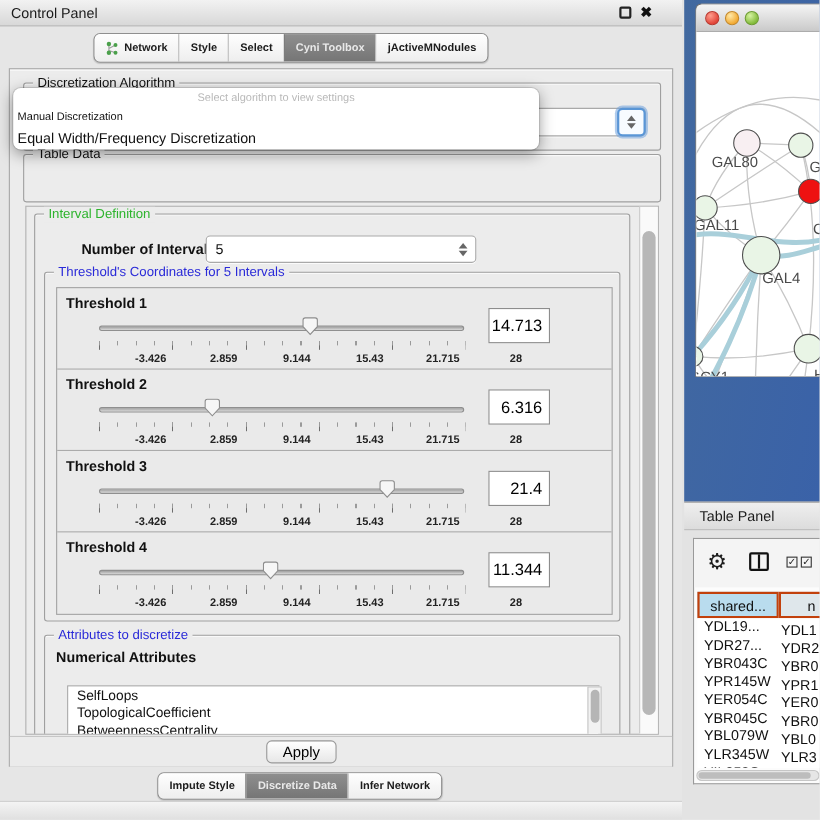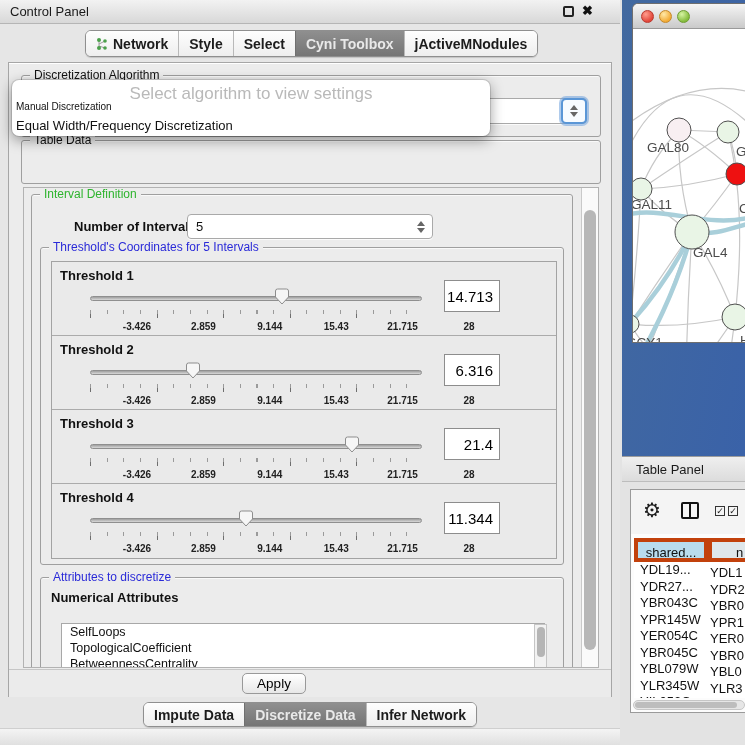--- a/index.html
+++ b/index.html
@@ -12,21 +12,21 @@
     background:linear-gradient(#f2f2f2,#d8d8d8); border-bottom:1px solid #b5b5b5; }
   .cp-title { position:absolute; left:10px; top:4px; font-size:13px; color:#1a1a1a; }
   .win-float { position:absolute; left:563px; top:6px; width:11px; height:11px;
     border:2px solid #222; border-radius:2px; }
   .win-close { position:absolute; left:582px; top:3px; font-size:13px; font-weight:900; color:#111; }
 
   
   .seg-group { position:absolute; display:flex; height:27px; border:1px solid #8f8f8f;
     border-radius:6px; overflow:hidden; background:#fff; box-shadow:0 1px 1px rgba(0,0,0,.15); }
   .seg { display:flex; align-items:center; gap:5px;
-    font-size:14px; font-weight:bold; color:#1c1c1c; background:linear-gradient(#fefefe,#eee);
+    font-size:10px; font-weight:bold; color:#1c1c1c; background:linear-gradient(#fefefe,#eee);
     border-left:1px solid #b9b9b9; padding:0 10px; }
   .seg:first-child { border-left:none; }
   .seg.sel { background:linear-gradient(#8f8f8f,#757575); color:#e9e9e9; border-left-color:#6f6f6f; }
   .net-ic { width:12px; height:14px; display:inline-block; }
 
   .cp-body { position:absolute; left:8px; top:62px; width:604px; height:635px;
     border:1px solid #a6a6a6; background:#ececec; box-shadow:inset 0 1px 0 #fff; }
 
   
   .tgroup { position:absolute; border:1px solid #9f9f9f; border-radius:3px;
@@ -46,21 +46,21 @@
   .combo-arrows .up { border-bottom:5px solid #666; }
   .combo-arrows .dn { border-top:5px solid #666; }
   .focus-btn { position:absolute; right:-1px; top:-1px; width:26px; height:26px;
     border:2px solid #5a96d6; border-radius:5px; box-shadow:0 0 0 2px rgba(110,160,220,.55);
     background:#f7fbff; }
 
   
   .popup { position:absolute; left:12px; top:80px; width:478px; height:56px; background:#fff;
     border-radius:7px; box-shadow:0 4px 14px rgba(0,0,0,.4), 0 0 0 1px rgba(0,0,0,.12); z-index:50; }
   .popup-ph { position:absolute; left:0; top:4px; width:100%; text-align:center;
-    font-size:17px; color:#b9b9b9; }
+    font-size:10px; color:#b9b9b9; }
   .popup-it1 { position:absolute; left:4px; top:21px; font-size:10px; font-weight:normal; }
   .popup-it2 { position:absolute; left:4px; top:38px; font-size:13px; }
 
   
   .scrollpane { position:absolute; left:14px; top:124px; width:576px; height:481px;
     border:1px solid #b2b2b2; background:#ececec; }
   .viewport { position:absolute; left:0; top:0; width:558px; height:479px; overflow:hidden; }
   .vscroll { position:absolute; right:0; top:0; width:17px; height:479px; background:#fafafa;
     border-left:1px solid #c9c9c9; }
   .vthumb { position:absolute; left:2px; width:12px; background:#b7b7b7; border-radius:6px; }
@@ -125,21 +125,21 @@
     border:1px solid #9a9a9a; border-right:none; background:#fcfcfc; overflow:hidden; }
   .tp-toolbar { position:absolute; left:0; top:0; width:100%; height:44px; background:#f4f4f4; }
   .gear { position:absolute; left:12px; top:8px; font-size:20px; color:#1c1c1c; }
   .split-ic { position:absolute; left:50px; top:12px; width:18px; height:17px;
     border:2px solid #111; border-radius:2px; }
   .split-ic::after { content:""; position:absolute; left:6px; top:0; width:2px; height:13px; background:#111; }
   .cb { position:absolute; top:16px; width:10px; height:10px; border:1.5px solid #333;
     font-size:9px; line-height:8px; text-align:center; color:#222; }
   .cb1 { left:84px; } .cb2 { left:97px; }
   .tp-head-row { position:absolute; left:0; top:48px; width:100%; height:24px; }
-  .tp-hcell { position:absolute; top:0; height:24px; border:4px solid #c2410c;
+  .tp-hcell { position:absolute; top:0; height:24px; border:2px solid #c2410c;
     font-size:13px; text-align:center; line-height:22px; }
   .tp-hc1 { left:3px; width:74px; background:#b9dcee; }
   .tp-hc2 { left:77px; width:50px; background:#dfe7eb; text-align:left; padding-left:24px; }
   .tp-rows { position:absolute; left:3px; top:72px; width:112px; height:136px;
     overflow:hidden; background:#fff; }
   .tp-row { height:16.5px; font-size:13px; white-space:nowrap; }
   .tp-row .c1 { display:inline-block; width:72px; padding-left:6px; overflow:hidden; }
   .tp-row .c2 { display:inline-block; padding-left:4px; }
   .tp-hscroll { position:absolute; left:2px; top:210px; width:112px; height:10px;
     background:#e6e6e6; border:1px solid #c6c6c6; border-radius:5px; }
@@ -334,21 +334,21 @@
       </div>
     </div>
 
     <div class="apply-row">
       <button class="apply-btn">Apply</button>
     </div>
   </div>
 
   <div class="seg-group" style="left:143px; top:702px; height:25px;">
     <div class="seg">
-        <span>Impute Data</span>
+        <span>Impute Style</span>
       </div>
     <div class="seg sel">
         <span>Discretize Data</span>
       </div>
     <div class="seg">
         <span>Infer Network</span>
       </div>
   </div>
 
   <div class="cp-bottom-strip"></div>

